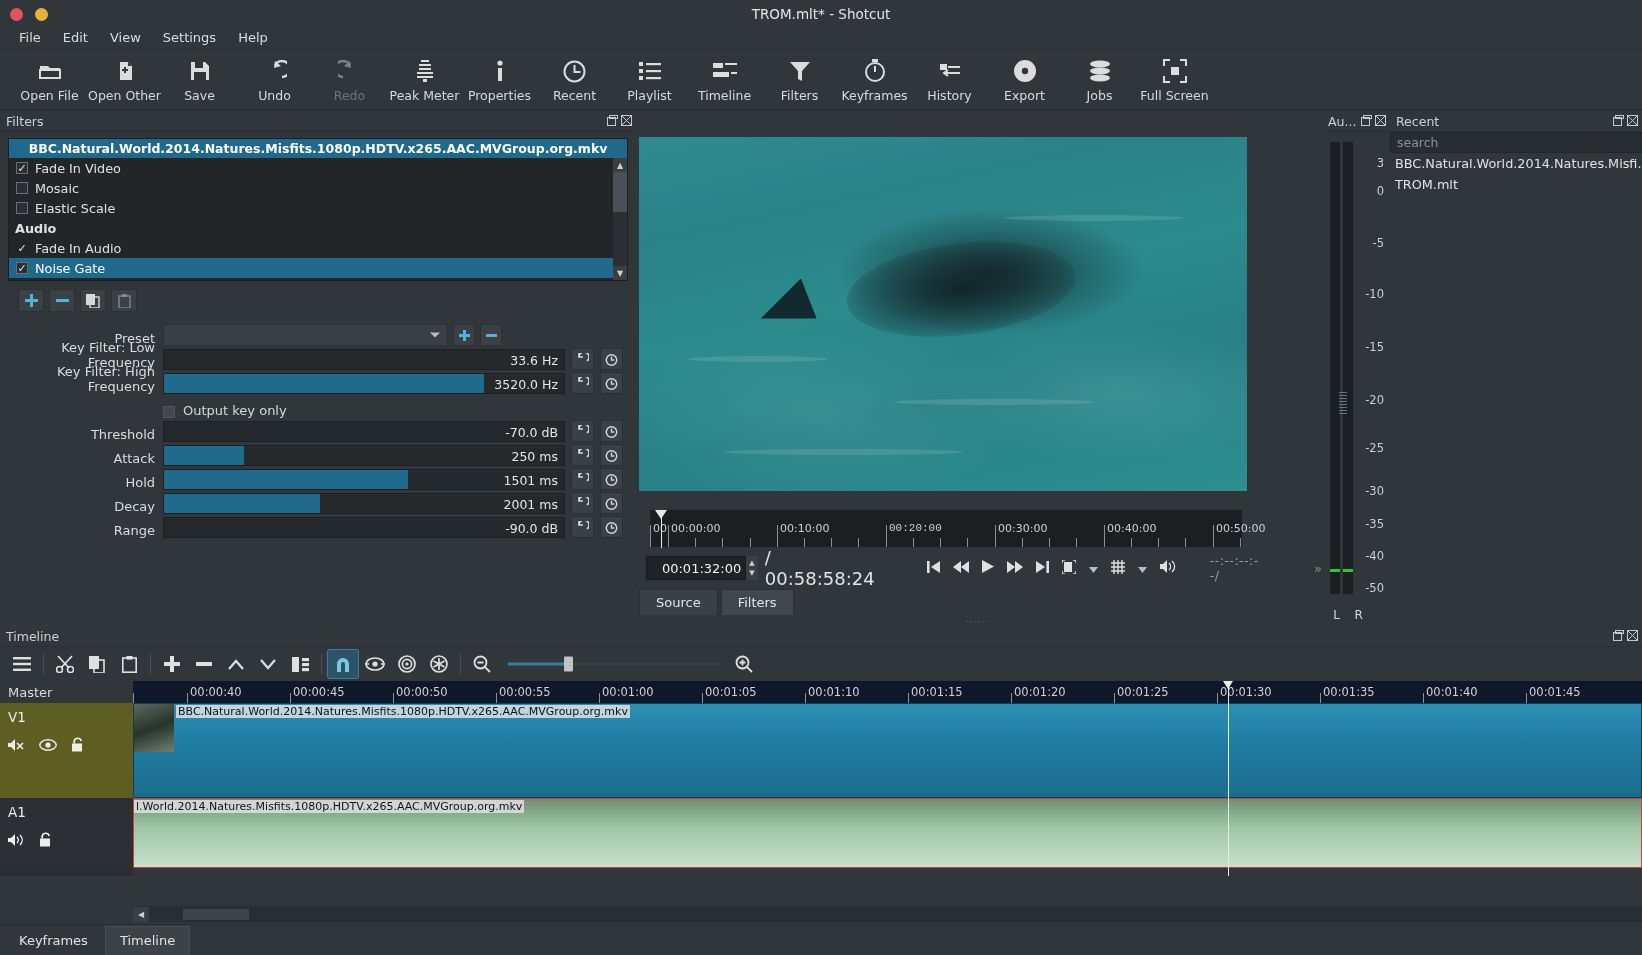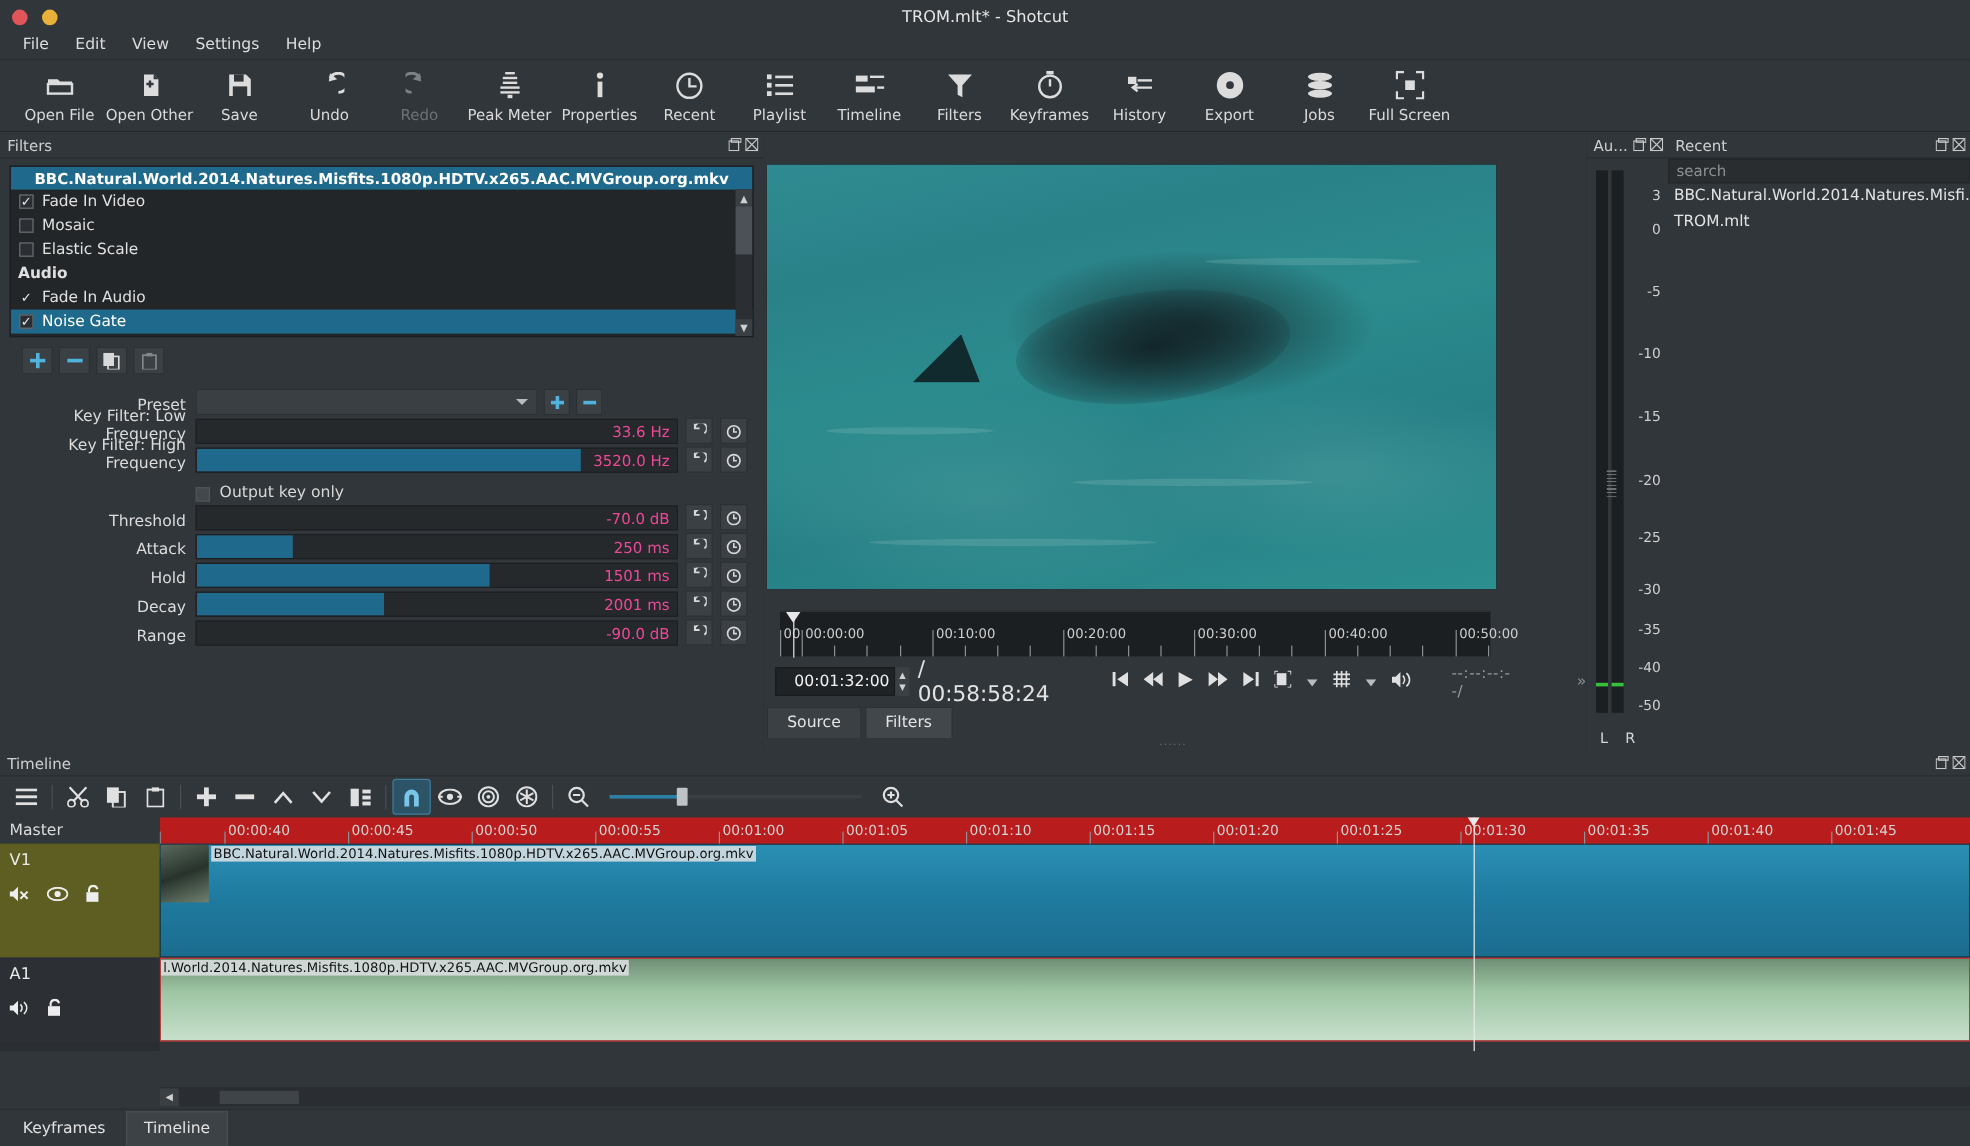--- a/index.html
+++ b/index.html
@@ -117,21 +117,21 @@
     display: flex; align-items: center; justify-content: center; color: #e2e2e2; margin-left: 5px;
   }
 
   .slider {
     width: 402px; height: 21px; background: #26292c; border: 1px solid #1d2023;
     position: relative; overflow: hidden; display: flex; align-items: center;
   }
   .slider .fill { position: absolute; left: 0; top: 0; bottom: 0; background: #1f6a8c; }
   .slider .val {
     position: absolute; right: 6px; top: 50%; transform: translateY(-50%);
-    font-size: 12.5px; color: #ec4899; z-index: 2;
+    font-size: 12.5px; color: #e5e5e5; z-index: 2;
   }
   .rbtn {
     width: 23px; height: 22px; background: #3b4045; border: 1px solid #2c3034;
     display: flex; align-items: center; justify-content: center; margin-left: 6px; color: #dcdcdc;
   }
   .chkrow { display: flex; align-items: flex-end; height: 24px; }
   .chkrow .spacer { width: 155px; }
   .chkrow .cbx2 { width: 12px; height: 12px; background: #43484d; border: 1px solid #50565b; margin-right: 8px; }
 
   
@@ -228,21 +228,21 @@
 
   .tl-body { position: relative; height: 195px; }
   .tl-heads { position: absolute; left: 0; top: 0; width: 133px; height: 195px; background: #2a2e32; }
   .head-master { height: 22px; display: flex; align-items: center; padding-left: 8px; font-size: 13px; color: #dcdcdc; background: #31363b; }
   .head-v1 { height: 95px; background: #5e5e23; padding: 6px 0 0 8px; }
   .head-a1 { height: 70px; background: #2c3034; padding: 6px 0 0 8px; }
   .hname { font-size: 13.5px; color: #eaeaea; margin-bottom: 12px; }
   .hicons { display: flex; gap: 14px; align-items: center; color: #ededed; }
 
   .tl-track-area { position: absolute; left: 133px; top: 0; right: 0; height: 195px; overflow: hidden; }
-  .tl-ruler { height: 34px; background: #b91c1c; position: relative; padding-left: 24px; }
+  .tl-ruler { height: 34px; background: #0f172a; position: relative; padding-left: 24px; }
   .tl-ruler .rt { position: absolute; bottom: 0; width: 1px; height: 22px; background: #8e9296; }
   .tl-ruler .rl { position: absolute; top: 4px; font-size: 11.5px; color: #d2d2d2; white-space: nowrap; }
   .clip-v {
     position: absolute; left: 0; top: 22px; width: 1509px; height: 95px;
     background: linear-gradient(180deg, #2b8fb4 0%, #1f7ba0 45%, #1b6d8f 100%);
     border: 1px solid #123d52; overflow: hidden;
   }
   .clip-v .thumb {
     position: absolute; left: 0; top: 0; width: 40px; height: 48px;
     background: linear-gradient(160deg,#5a6a5c,#27332b 50%,#6f8170);
@@ -735,21 +735,21 @@
         <div class="lbl" style="left:21px;">00:00:00</div>
         <div class="tick" style="left:45px;height:9px"></div>
         <div class="tick" style="left:72px;height:9px"></div>
         <div class="tick" style="left:100px;height:9px"></div>
         <div class="tick" style="left:127px;height:22px"></div>
         <div class="lbl" style="left:130px;">00:10:00</div>
         <div class="tick" style="left:154px;height:9px"></div>
         <div class="tick" style="left:181px;height:9px"></div>
         <div class="tick" style="left:208px;height:9px"></div>
         <div class="tick" style="left:236px;height:22px"></div>
-        <div class="lbl" style="left:239px;">00:20:00</div>
+        <div class="lbl" style="left:239px;font-family:Liberation Mono, monospace;">00:20:00</div>
         <div class="tick" style="left:263px;height:9px"></div>
         <div class="tick" style="left:290px;height:9px"></div>
         <div class="tick" style="left:317px;height:9px"></div>
         <div class="tick" style="left:345px;height:22px"></div>
         <div class="lbl" style="left:348px;">00:30:00</div>
         <div class="tick" style="left:372px;height:9px"></div>
         <div class="tick" style="left:399px;height:9px"></div>
         <div class="tick" style="left:426px;height:9px"></div>
         <div class="tick" style="left:454px;height:22px"></div>
         <div class="lbl" style="left:457px;">00:40:00</div>

